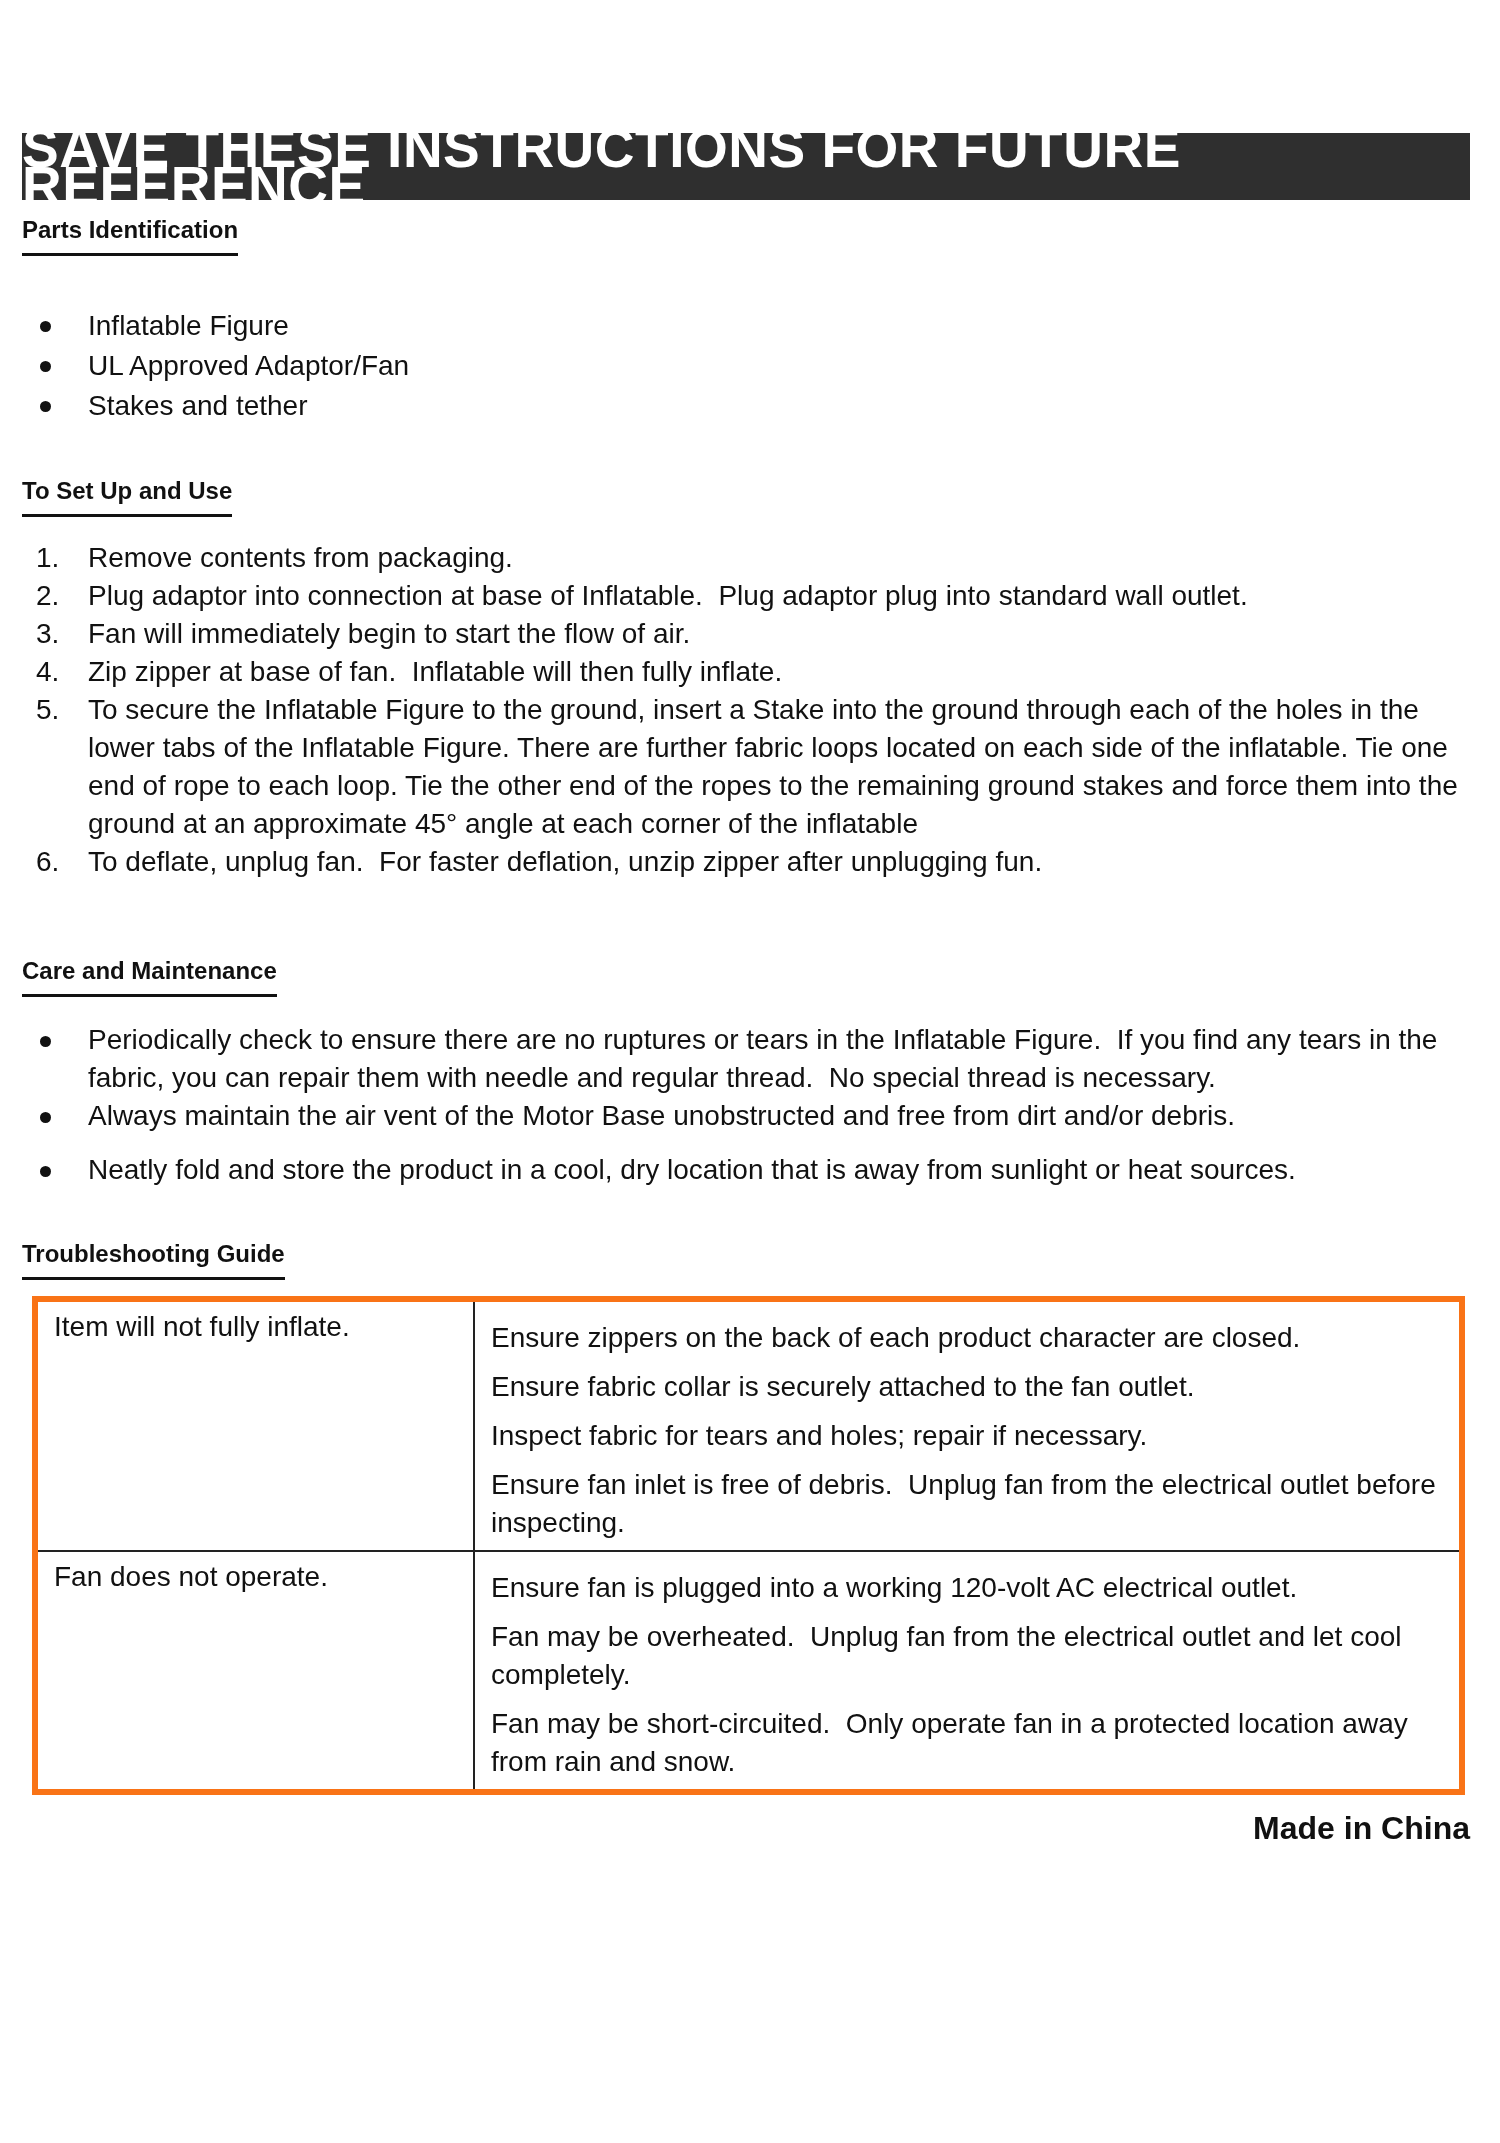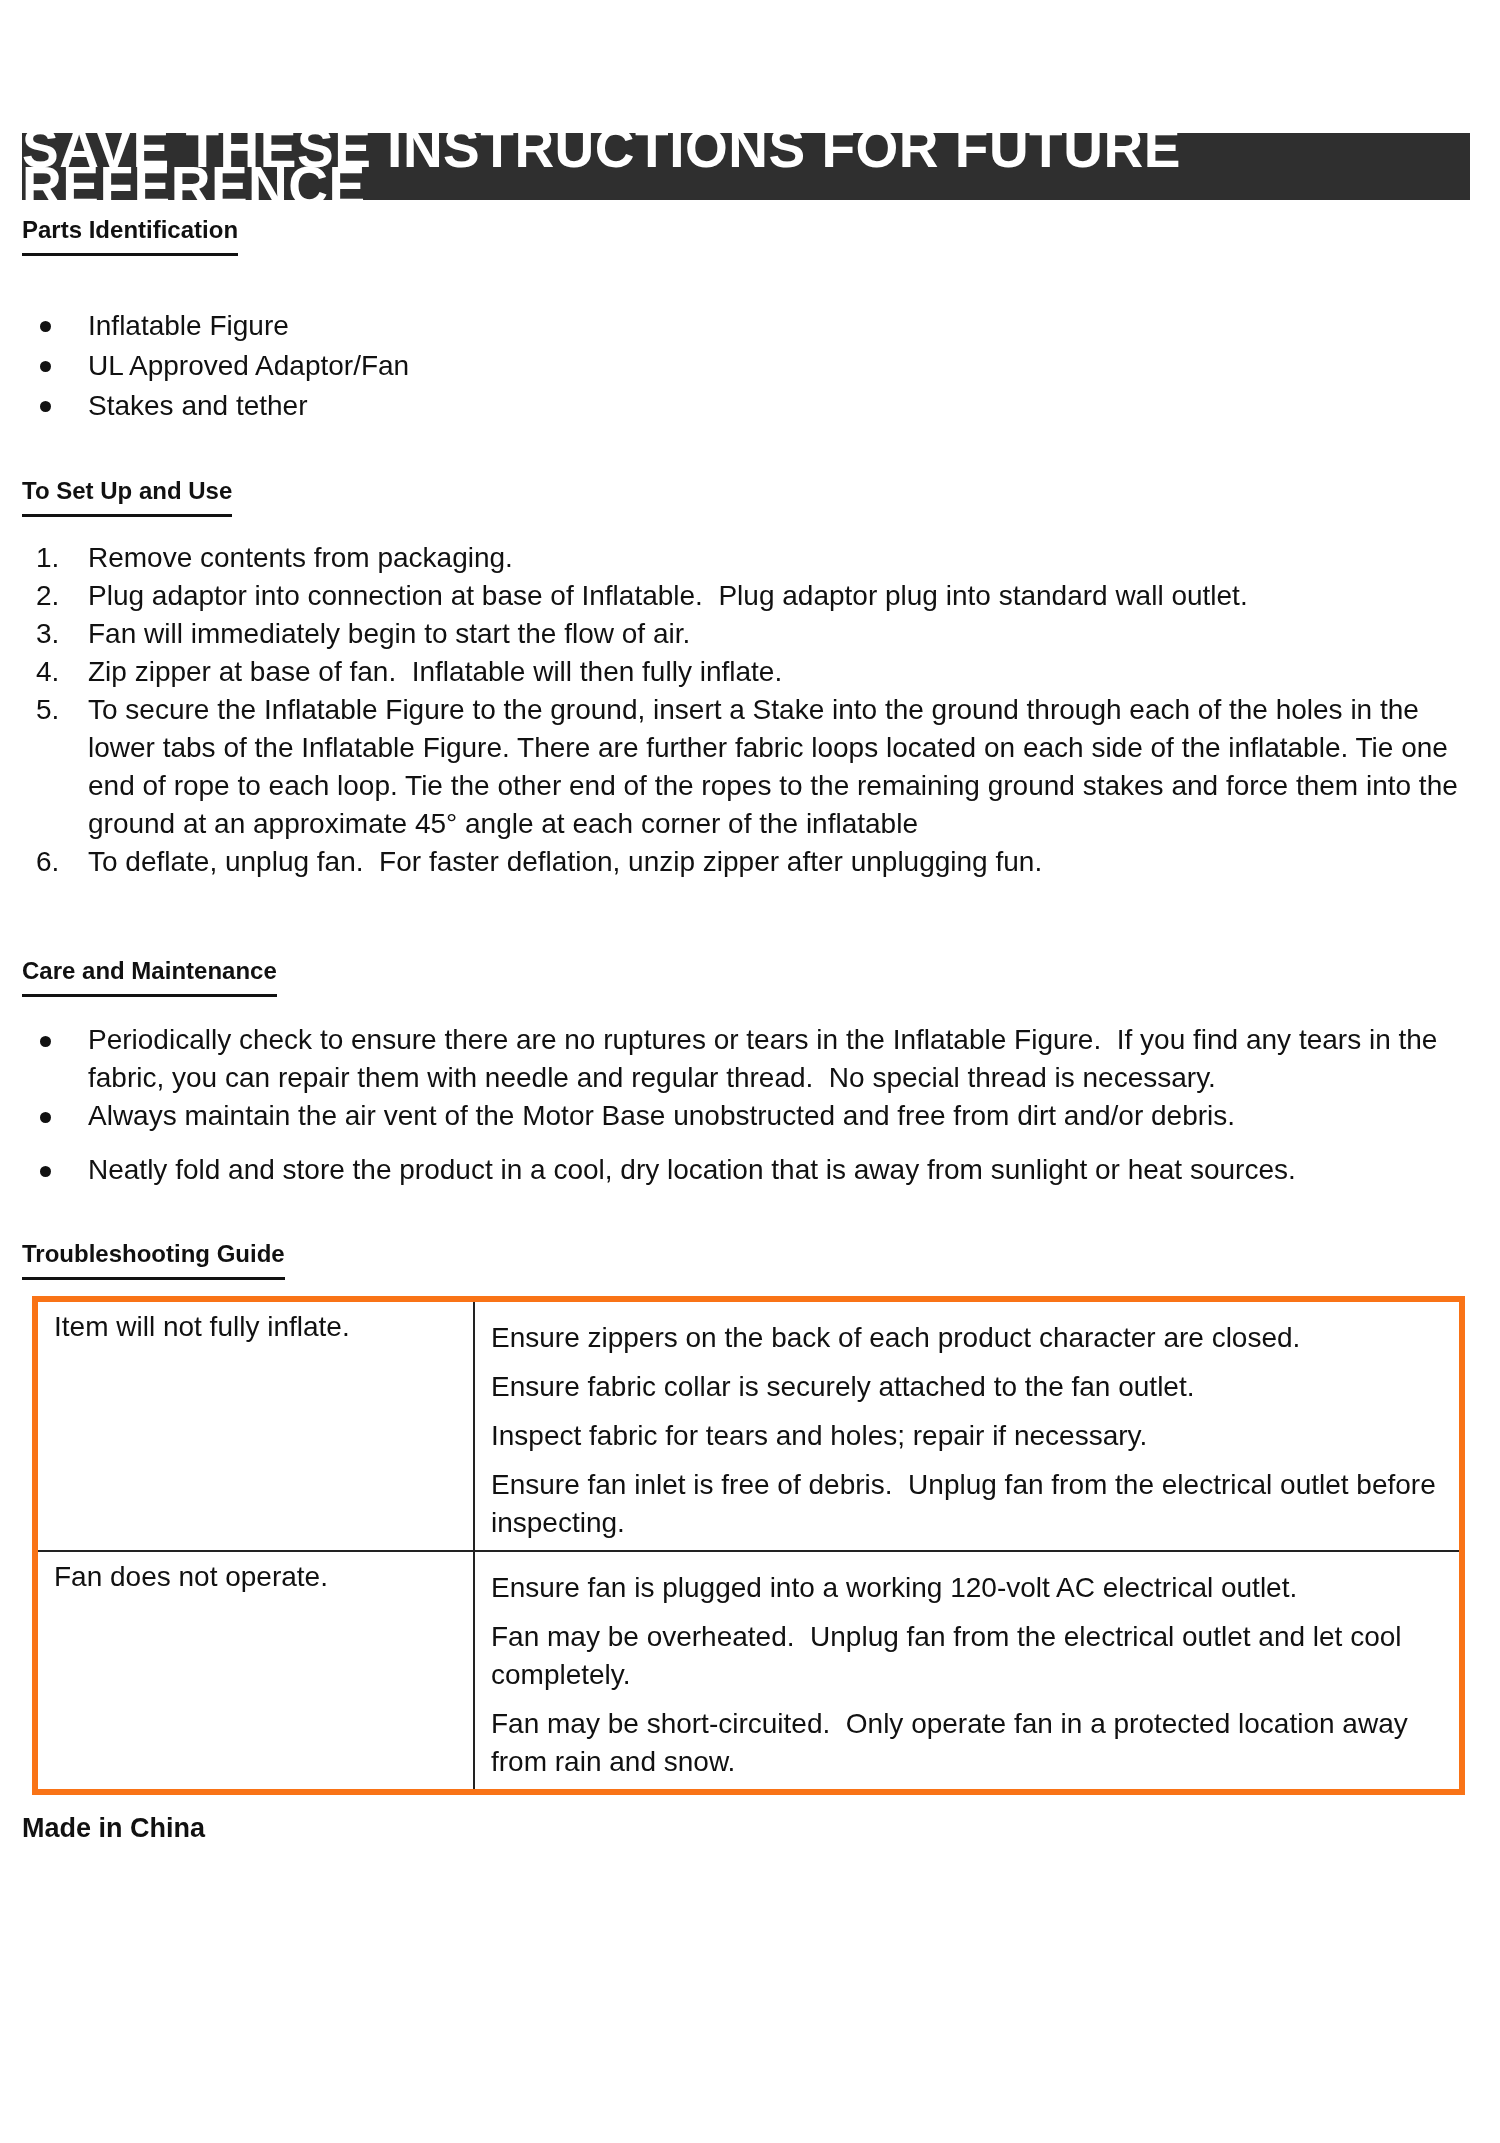--- a/index.html
+++ b/index.html
@@ -74,21 +74,22 @@
     border: 2px solid #222;
     vertical-align: top;
     padding: 6px 14px 8px 16px;
   }
   td.prob { width: 405px; padding-left: 20px; }
   td.sol p { margin: 11px 0 10px 0; white-space: pre-wrap; }
   td.sol p:last-child { margin-bottom: 0; }
   p.made {
     margin: 14px 0 0 0;
     font-weight: bold;
-    font-size: 27px;
+    font-size: 32px;
+    text-align: right;
   }
 </style>
 </head>
 <body>
 
 <div class="page">
 
   <div class="banner">
     <span>SAVE THESE INSTRUCTIONS FOR FUTURE REFERENCE</span>
   </div>

